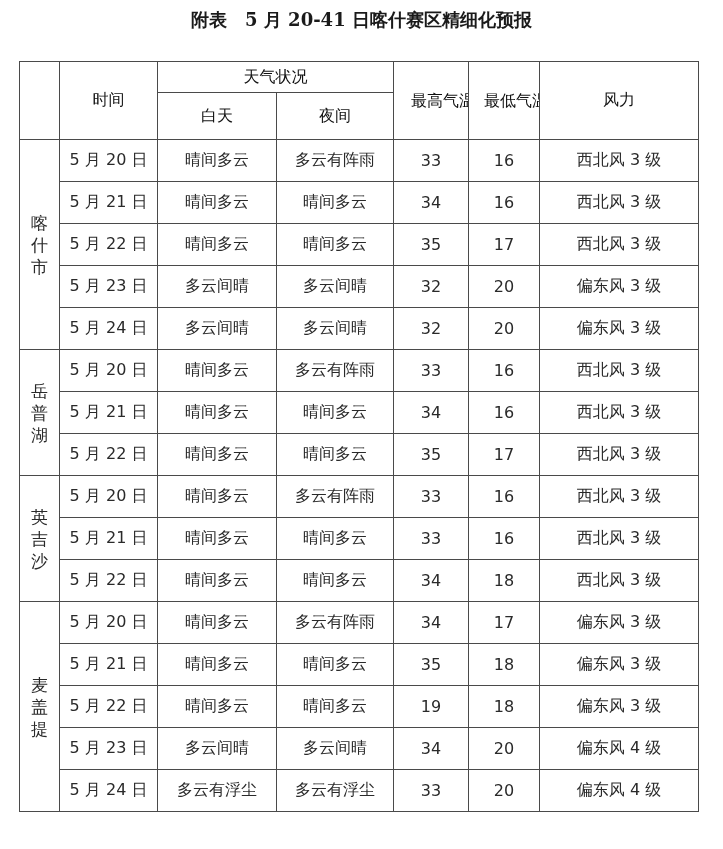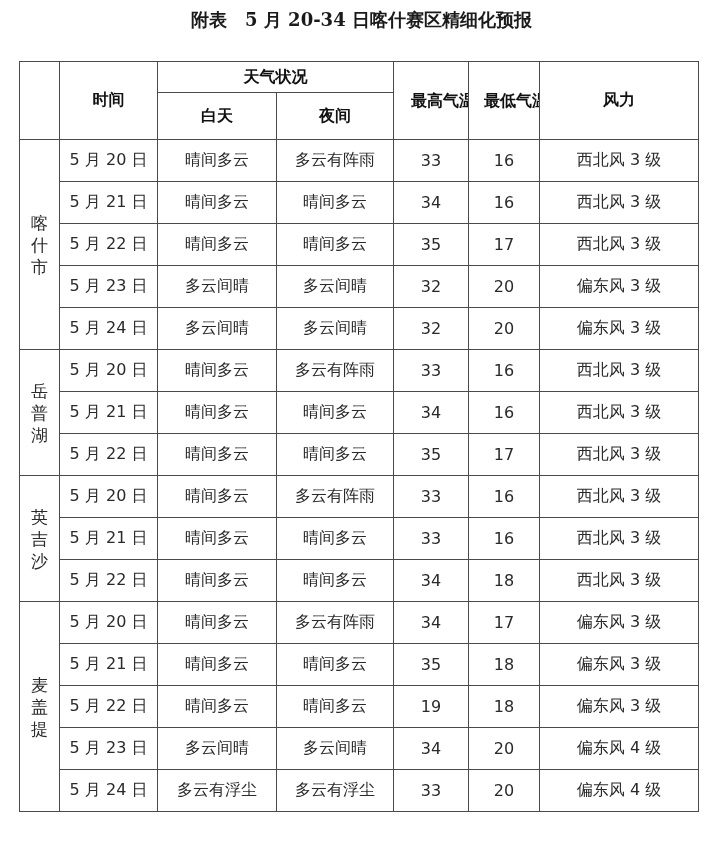--- a/index.html
+++ b/index.html
@@ -12,37 +12,37 @@
     table.fc {
       position: absolute; left: 19px; top: 61px;
       border-collapse: collapse; table-layout: fixed;
       width: 679px;
     }
     table.fc td, table.fc th {
       border: 1.5px solid #4a4a4a; padding: 0; text-align: center; vertical-align: middle;
       font-family: "DejaVu Sans", "Liberation Sans", sans-serif; font-size: 16px; color: #2a2a2a;
       overflow: hidden; white-space: nowrap;
     }
-    table.fc th { font-weight: bold; color: #111; font-size: 16px; }
+    table.fc th { font-weight: normal; color: #111; font-size: 16px; }
     .hdr-top { height: 31px; }
     .hdr-bot { height: 47px; }
     .row { height: 42px; }
     .loc {
       font-family: "DejaVu Sans", "Liberation Sans", sans-serif; font-size: 17px;
       white-space: normal; line-height: 22px; width: 18px; margin: 8px auto; word-break: break-all;
     }
     .date { font-family: "DejaVu Sans", "Liberation Sans", sans-serif; font-size: 15px; }
     .num { font-family: "Liberation Serif", "DejaVu Serif", serif; font-size: 17px; }
     .wind { font-family: "DejaVu Sans", "Liberation Sans", sans-serif; font-size: 16px; }
     .temp-h { white-space: normal; line-height: 26px; font-size: 16px; }
   </style>
 </head>
 <body>
 
-<div class="title">附表　5 月 20-34 日喀什赛区精细化预报</div>
+<div class="title">附表　5 月 20-41 日喀什赛区精细化预报</div>
 
 <table class="fc">
   <colgroup>
     <col style="width:40px">
     <col style="width:98px">
     <col style="width:119px">
     <col style="width:117px">
     <col style="width:75px">
     <col style="width:71px">
     <col style="width:159px">

